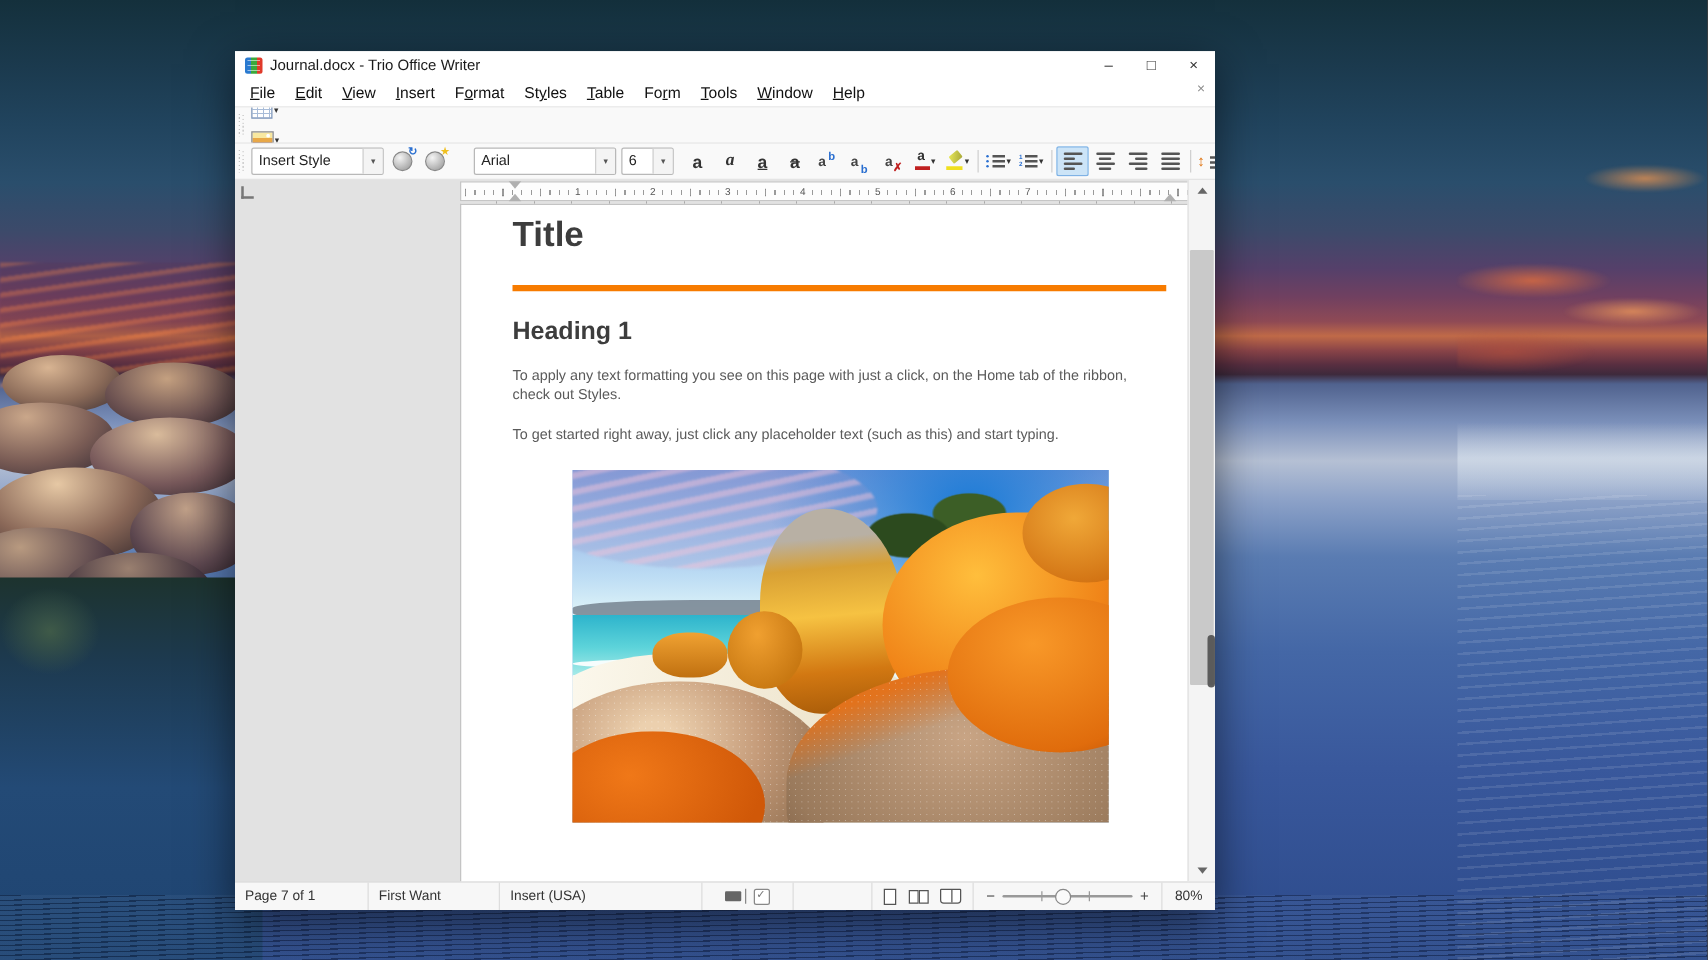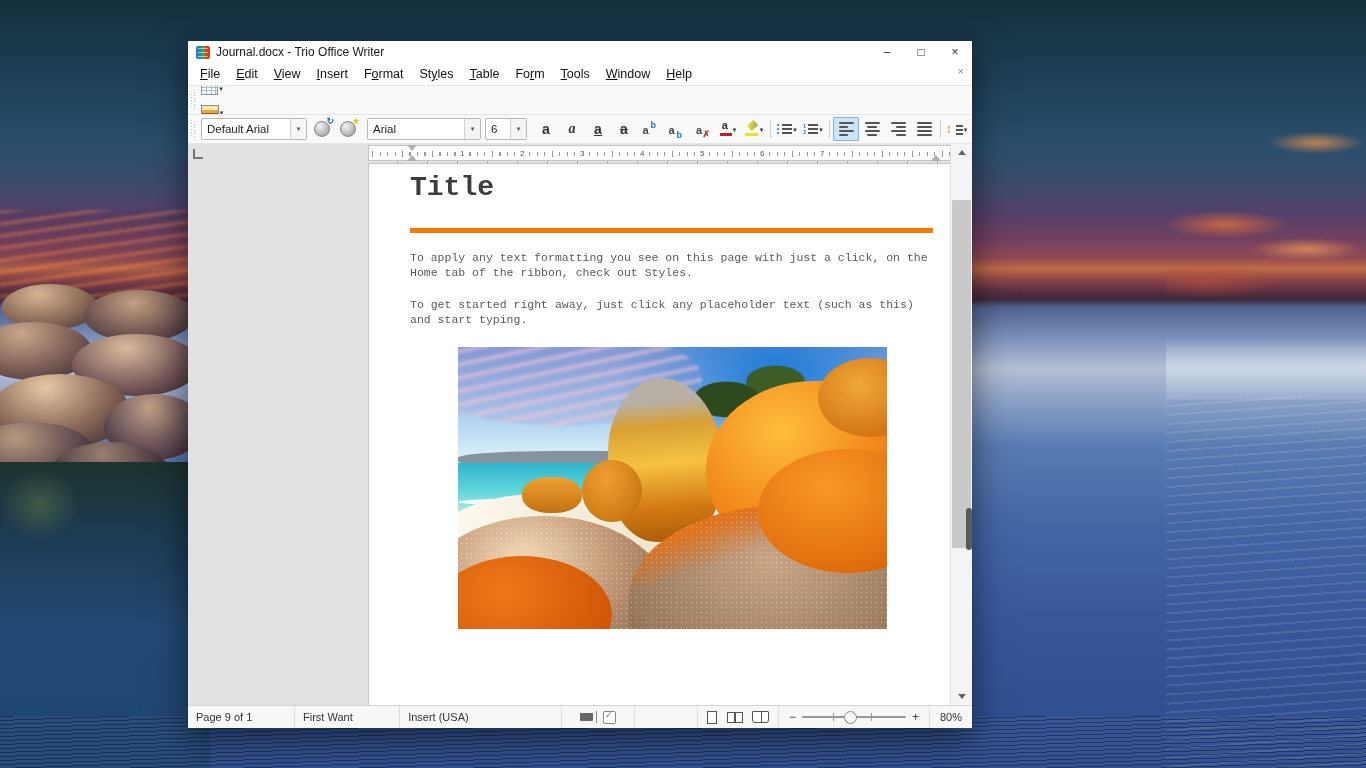--- a/index.html
+++ b/index.html
@@ -137,21 +137,21 @@
     background-size:100% 4px,100% 6px;background-position:3px 6px,3px 5px;background-repeat:no-repeat;}
   .rnum{position:absolute;top:3px;font-size:8px;color:#555;background:#fdfdfd;padding:0 2px;line-height:9px;}
   .rmark-l{position:absolute;left:38px;top:-1px;width:0;height:0;border:5px solid transparent;border-top:6px solid #b0b0b0;}
   .rmark-l2{position:absolute;left:38px;bottom:-1px;width:0;height:0;border:5px solid transparent;border-bottom:6px solid #b0b0b0;}
   .rmark-r{position:absolute;left:562px;bottom:-1px;width:0;height:0;border:5px solid transparent;border-bottom:6px solid #b0b0b0;}
   .tabmarks{position:absolute;left:180px;top:17px;width:607px;height:4px;
     background:repeating-linear-gradient(90deg, transparent 0 29px, #9a9a9a 29px 30px);opacity:.8;}
 
   .pagewrap{position:absolute;left:180px;top:19px;width:607px;height:560px;background:#fff;
     border:1px solid #c4c4c4;border-bottom:none;box-sizing:border-box;}
-  .pg{padding:6px 40px 0 41px;color:#595959;font-family:Liberation Mono, monospace;}
+  .pg{padding:6px 40px 0 41px;color:#595959;}
   .doc-title{font-size:28px;line-height:32px;font-weight:700;color:#3d3d3d;margin:2px 0 0;}
   .doc-rule{height:5px;margin-top:24px;width:523px;}
   .doc-h1{font-size:20px;line-height:24px;font-weight:700;color:#3d3d3d;margin:20px 0 0;}
   .doc-p{font-size:11.5px;line-height:15px;margin:17px 0 0;width:523px;color:#5a5a5a;}
 
   
   .photo{position:relative;width:429px;height:282px;margin:20px auto 0;overflow:hidden;background:#9cc4ec;}
   .photo *{position:absolute;}
   .ph-sky{inset:0;background:linear-gradient(180deg,#7f9ad8 0%,#9ebde8 16%,#bcdcf4 30%,#dcf2f8 40%,#e8f8fa 46%);}
   .ph-deep{right:-12%;top:-34%;width:75%;height:90%;background:radial-gradient(closest-side,#1a7ad6,rgba(26,122,214,0));}
@@ -275,30 +275,30 @@
           <div class="tbtn">
             <span class="ic-image"></span>
             <span class="dd">▾</span>
           </div>
         </span>
     </div>
 
     <div class="toolbar">
       <div class="grip"></div>
       <div class="combo" style="width:104px">
-        <span class="cv">Default Arial</span>
+        <span class="cv">Insert Style</span>
         <span class="ca">▾</span>
       </div>
       <div class="tbtn">
           <span class="ic-style-upd"></span>
         </div>
       <div class="tbtn">
           <span class="ic-style-new"></span>
         </div>
-      <div class="combo" style="width:112px;margin-left:6px">
+      <div class="combo" style="width:112px;margin-left:18px">
         <span class="cv">Arial</span>
         <span class="ca">▾</span>
       </div>
       <div class="combo" style="width:40px">
         <span class="cv">6</span>
         <span class="ca">▾</span>
       </div>
       <span id="tb2" style="display:flex;align-items:center;margin-left:4px">
           <div class="tbtn">
             <span class="g" style="color: rgb(51, 51, 51); font-size: 14px; font-weight: 900;">a</span>
@@ -407,20 +407,21 @@
         <div class="rmark-l"></div>
         <div class="rmark-l2"></div>
         <div class="rmark-r"></div>
       </div>
       <div class="tabmarks"></div>
 
       <div class="pagewrap">
         <div class="pg">
           <div class="doc-title">Title</div>
           <div class="doc-rule" id="accentRule" style="background: rgb(247, 123, 0);"></div>
+          <div class="doc-h1">Heading 1</div>
           <p class="doc-p">To apply any text formatting you see on this page with just a click, on the Home tab of the ribbon, check out Styles.</p>
           <p class="doc-p">To get started right away, just click any placeholder text (such as this) and start typing.</p>
           <div class="photo">
             <div class="ph-sky"></div>
             <div class="ph-deep"></div>
             <div class="ph-pink"></div>
             <div class="ph-hills"></div>
             <div class="ph-sea"></div>
             <div class="ph-surf"></div>
             <div class="ph-sand"></div>
@@ -440,21 +441,21 @@
 
       <div class="vscroll">
         <div class="sb-up"></div>
         <div class="sb-thumb"></div>
         <div class="sb-dn"></div>
       </div>
       <div class="edge-scroll"></div>
     </div>
 
     <div class="statusbar">
-      <div class="seg" style="width:112px">Page 9 of 1</div>
+      <div class="seg" style="width:112px">Page 7 of 1</div>
       <div class="seg" style="width:110px">First Want</div>
       <div class="seg" style="width:170px">Insert (USA)</div>
       <div class="seg icons" style="width:76px;justify-content:center">
         <span class="ic-selmode"></span>
         <span class="ic-modified"></span>
       </div>
       <div class="seg" style="width:66px"></div>
       <div class="seg icons" style="width:84px;justify-content:center">
         <span class="ic-lay1"></span>
         <span class="ic-lay2"></span>

